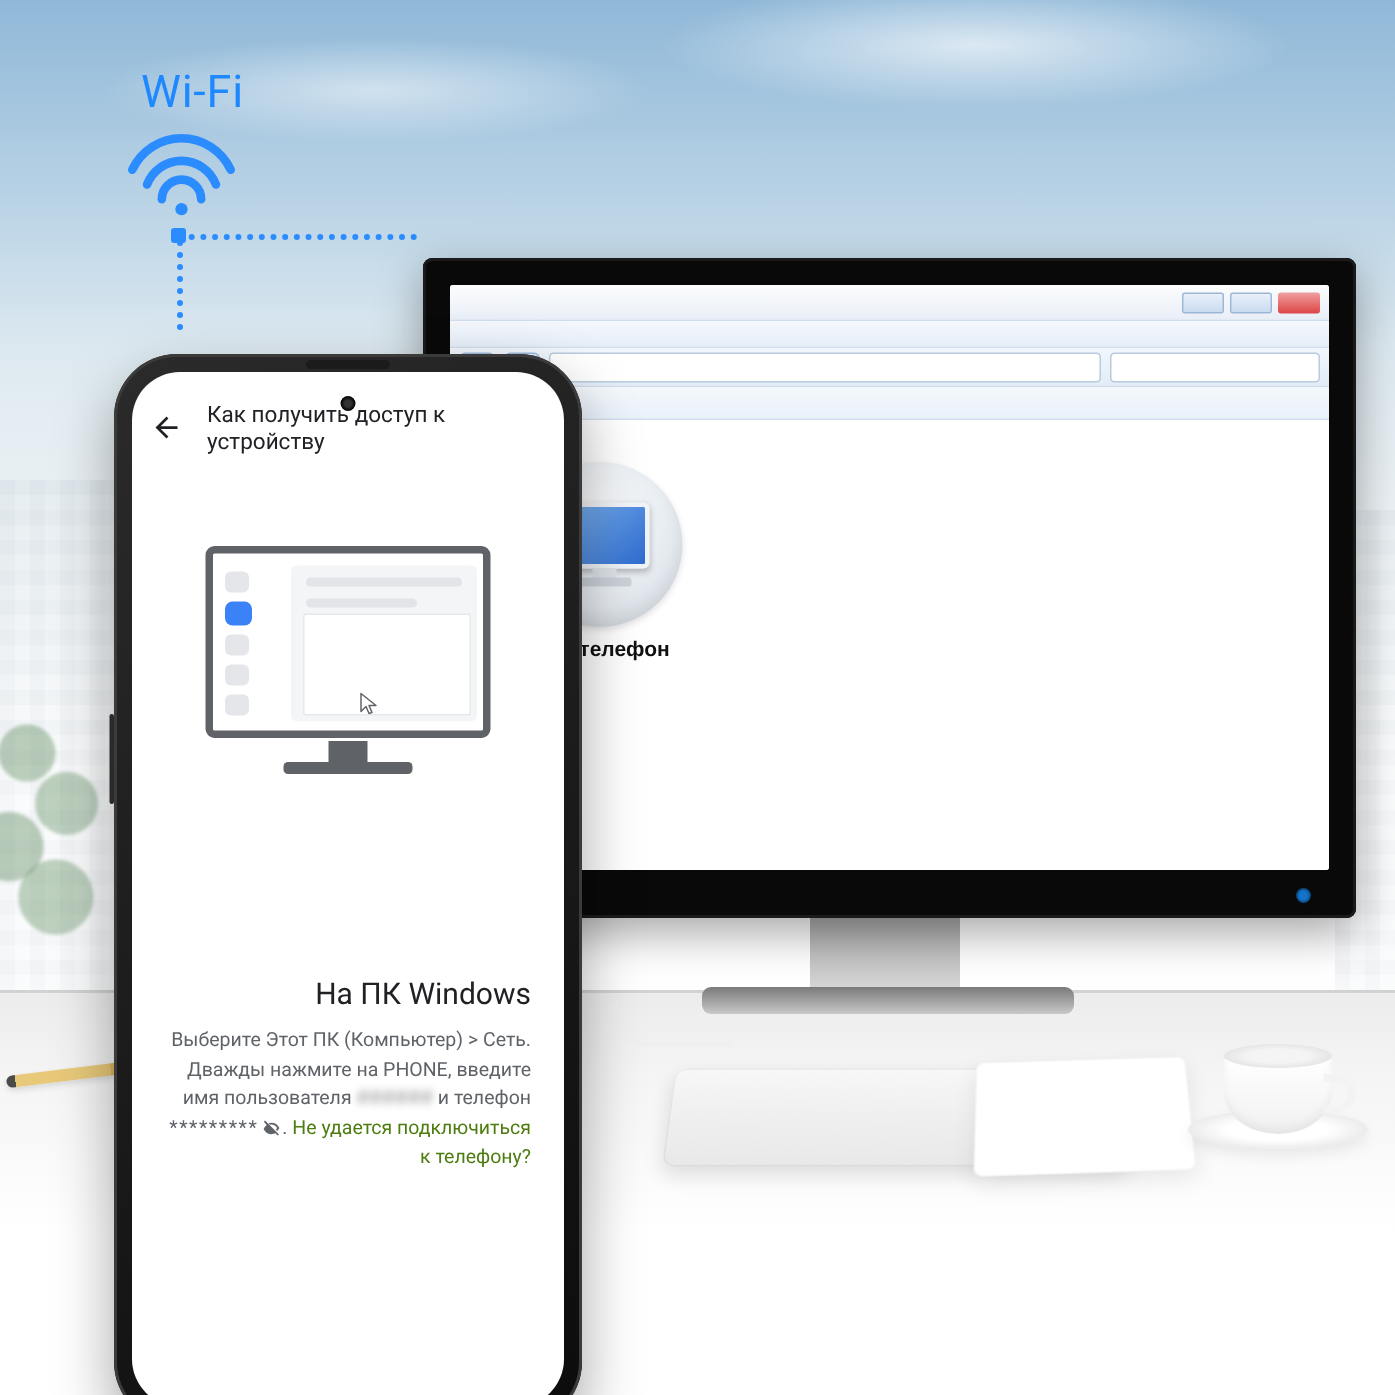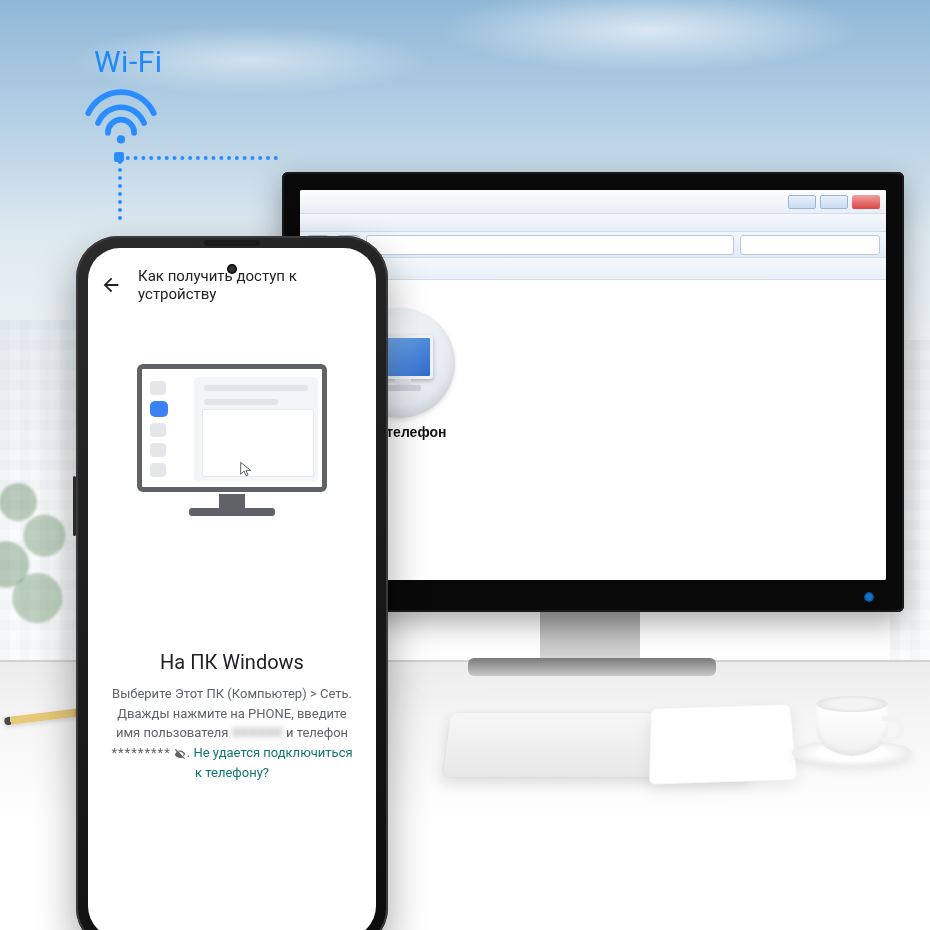--- a/index.html
+++ b/index.html
@@ -332,21 +332,21 @@
   .illus-pane { position:absolute; left:52px; top:8px; width:124px; height:104px; background:#F4F5F7; border-radius:4px;}
   .illus-line { height:6px; background:#E2E4E8; border-radius:3px; margin:8px 10px 0 10px;}
   .illus-line.short{ width:60%;}
   .illus-subpane { position:absolute; left:60px; top:40px; width:112px; height:68px; background:#FFFFFF; border:1px solid #E6E8EC; border-radius:2px;}
   .illus-cursor { position:absolute; left:96px; top:92px; }
   .illus-cursor svg{width:16px;height:16px;}
 
   .phone-text {
     margin-top: 118px;
     padding: 0 22px;
-    text-align: center;
+    text-align: right;
   }
   .pt-heading {
     font-size: 20px;
     font-weight: 400;
     color:#202124;
     margin-bottom: 10px;
     font-family: "Google Sans", Roboto, Arial, sans-serif;
   }
   .pt-body {
     font-size: 13px;
@@ -357,21 +357,21 @@
     filter: blur(3px);
     color:#888;
     letter-spacing:.5px;
   }
   .pt-body .pw {
     letter-spacing: 1px;
   }
   .eye-off { display:inline-block; vertical-align:middle; margin-left:2px; }
   .eye-off svg{width:14px;height:14px; vertical-align:middle;}
   .pt-link {
-    color:#0f766e;
+    color:#4d7c0f;
   }
 </style>
 </head>
 <body>
 
 <div class="sky-clouds"></div>
 <div class="buildings">
   <div class="building b1"></div>
   <div class="building b2"></div>
 </div>

